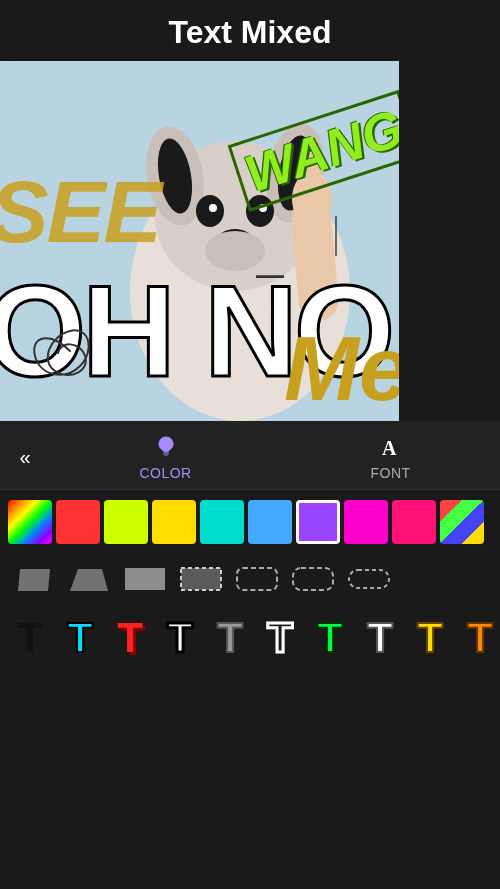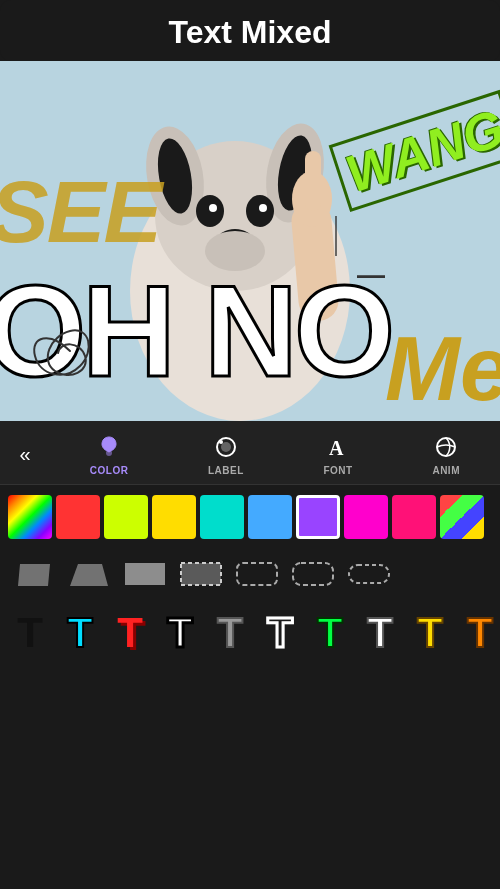--- a/index.html
+++ b/index.html
@@ -20,21 +20,21 @@
       border-radius: 11px;
     }
     #header h1 {
       color: white;
       font-size: 32px;
       font-weight: 900;
     }
 
     
     #canvas {
-      width: 500px;
+      width: 399px;
       height: 360px;
       background: #b8d4e0;
       position: relative;
       overflow: hidden;
     }
 
     
     #canvas-bg {
       position: absolute;
       top: 0; left: 0; right: 0; bottom: 0;
@@ -145,24 +145,24 @@
       gap: 4px;
       padding: 4px 8px;
       cursor: pointer;
     }
 
     .tool-item.active .tool-label {
       color: #a78bfa;
     }
 
     .tool-label {
-      font-size: 10px;
+      font-size: 14px;
       color: #aaa;
       text-transform: uppercase;
-      font-weight: 700;
+      font-weight: 400;
       letter-spacing: 0.5px;
     }
 
     
     #color-strip {
       background: #1a1a1a;
       padding: 10px 8px;
       display: flex;
       align-items: center;
       gap: 4px;
@@ -299,44 +299,28 @@
     <div class="tool-item active">
       <svg class="svg-icon" viewBox="0 0 28 28">
         <path d="M14 4 C10 4 7 7 7 11 C7 15 10 17 14 19 C18 17 21 15 21 11 C21 7 18 4 14 4Z" fill="#a78bfa" stroke="#a78bfa" stroke-width="1"></path>
         <circle cx="14" cy="20" r="3" fill="#a78bfa" opacity="0.5"></circle>
       </svg>
       <span class="tool-label">COLOR</span>
     </div>
 
 
 
-    <div class="tool-item">
-      <svg class="svg-icon" viewBox="0 0 28 28">
-        <circle cx="14" cy="14" r="9" fill="none" stroke="white" stroke-width="2"></circle>
-        <circle cx="14" cy="14" r="5" fill="white" opacity="0.3"></circle>
-        <circle cx="9" cy="9" r="2" fill="white"></circle>
-      </svg>
-      <span class="tool-label">LABEL</span>
-    </div>
 
     <div class="tool-item">
       <svg class="svg-icon" viewBox="0 0 28 28">
         <text x="5" y="22" font-size="20" font-weight="bold" fill="white" font-family="serif">A</text>
       </svg>
       <span class="tool-label">FONT</span>
     </div>
 
-    <div class="tool-item">
-      <svg class="svg-icon" viewBox="0 0 28 28">
-        <circle cx="14" cy="14" r="9" fill="none" stroke="white" stroke-width="2"></circle>
-        <path d="M14 5 C19 10 19 18 14 23" stroke="white" stroke-width="1.5" fill="none"></path>
-        <path d="M5 14 Q14 10 23 14" stroke="white" stroke-width="1.5" fill="none"></path>
-      </svg>
-      <span class="tool-label">ANIM</span>
-    </div>
 
   </div>
 </div>
 
 <div id="color-strip">
 
   <div class="color-swatch rainbow" style="width:44px;height:44px;"></div>
   <div class="color-swatch" style="background:#ff3333;width:44px;height:44px;"></div>
   <div class="color-swatch" style="background:#ccff00;width:44px;height:44px;"></div>
   <div class="color-swatch" style="background:#ffdd00;width:44px;height:44px;"></div>

